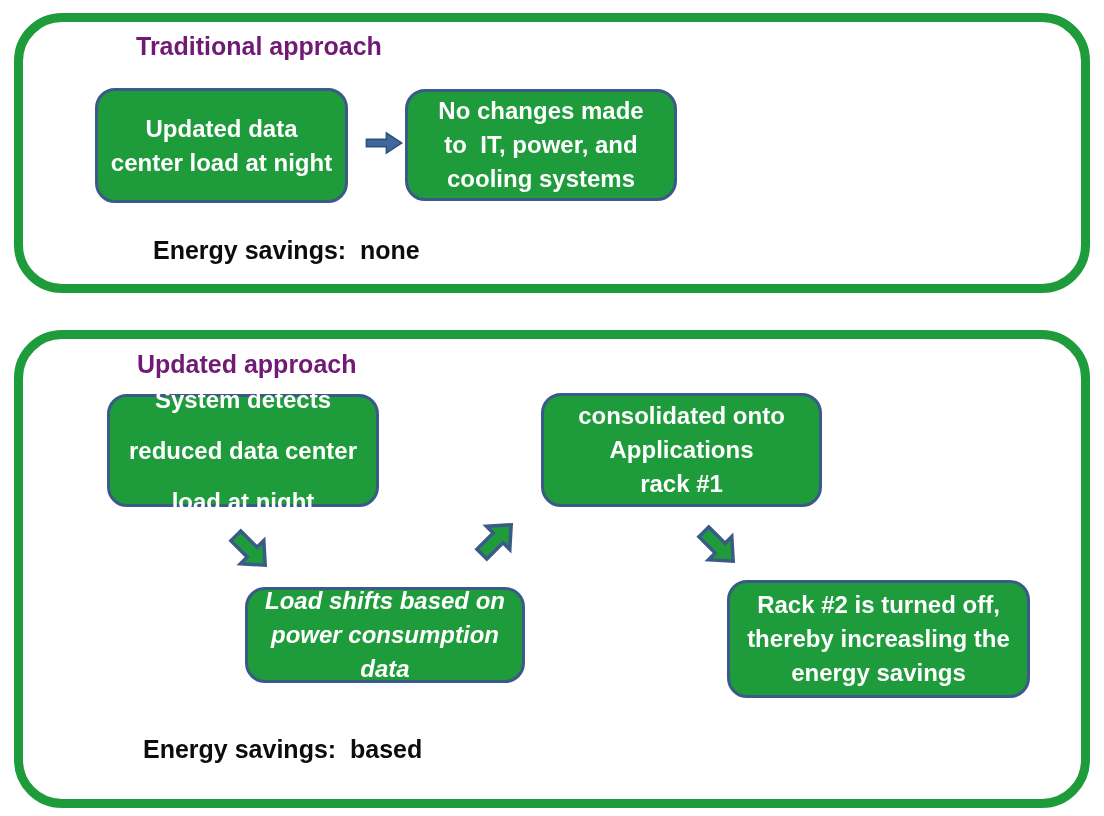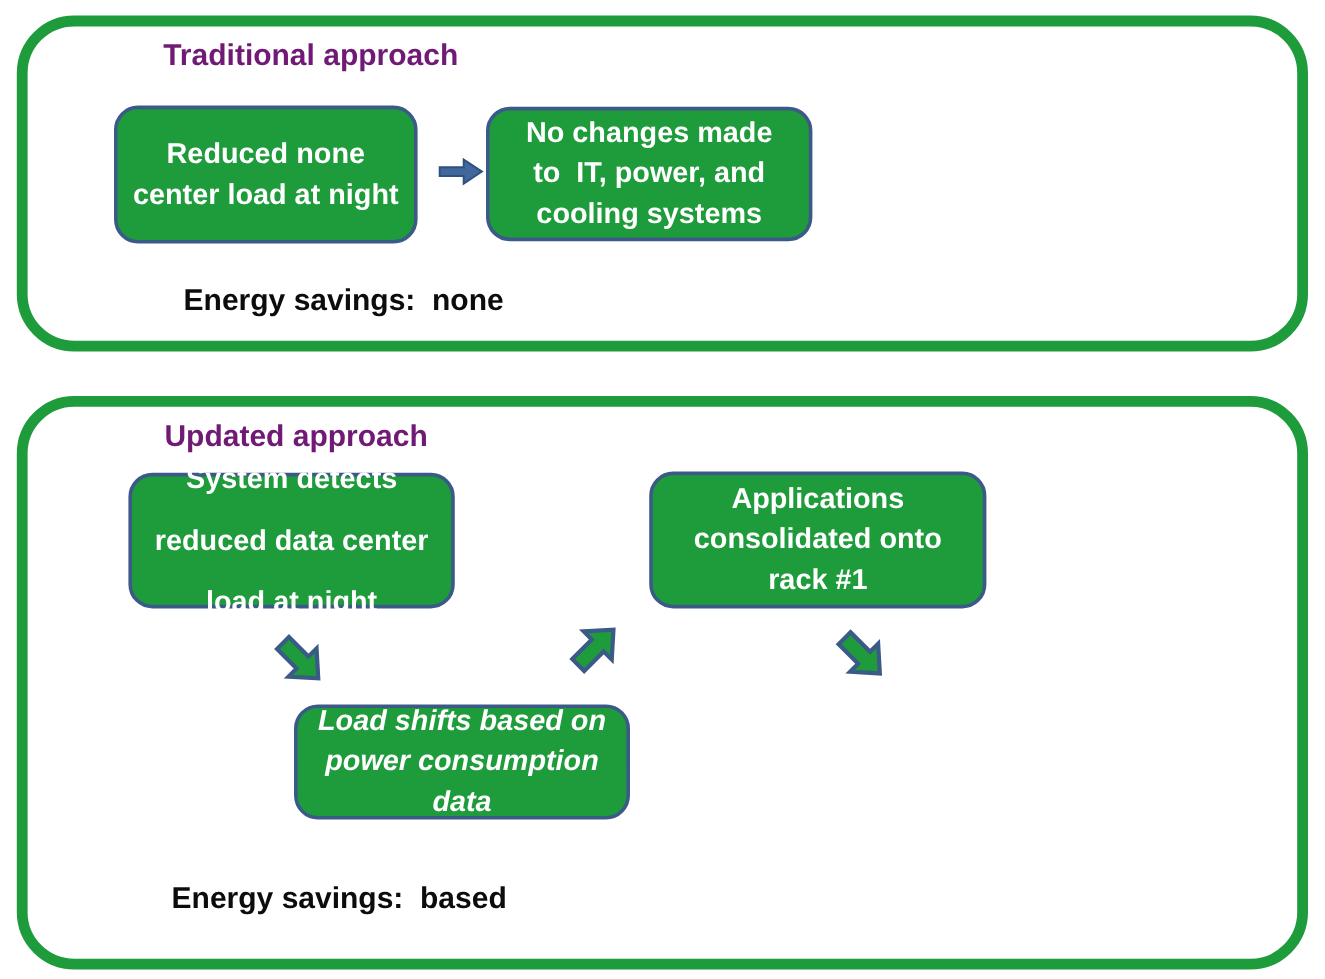--- a/index.html
+++ b/index.html
@@ -79,21 +79,21 @@
 </style>
 </head>
 <body>
 
 <div class="canvas">
 
   <div class="panel panel-traditional"></div>
   <div class="heading heading-traditional">Traditional approach</div>
 
   <div class="node node-reduced">
-    <span class="box-line">Reduced none</span>
+    <span class="box-line">Updated data</span>
     <span class="box-line">center load at night</span>
   </div>
 
   <svg class="arrow arrow-flow" viewBox="0 0 100 70">
     <path d="M 6 26 L 56 26 L 56 10 L 94 35 L 56 60 L 56 44 L 6 44 Z" fill="#41689D" stroke="#2F517E" stroke-width="4" stroke-linejoin="miter"></path>
   </svg>
 
   <div class="node node-nochange">
     <span class="box-line">No changes made</span>
     <span class="box-line">to  IT, power, and</span>
@@ -105,22 +105,22 @@
   <div class="panel panel-updated"></div>
   <div class="heading heading-updated">Updated approach</div>
 
   <div class="node node-system">
     <span class="box-line">System detects</span>
     <span class="box-line">reduced data center</span>
     <span class="box-line">load at night</span>
   </div>
 
   <div class="node node-apps">
+    <span class="box-line">consolidated onto</span>
     <span class="box-line">Applications</span>
-    <span class="box-line">consolidated onto</span>
     <span class="box-line">rack #1</span>
   </div>
 
   <svg class="arrow arrow-dr1" viewBox="0 0 120 120">
     <g transform="rotate(45 60 60)">
       <path d="M 20 46 L 66 46 L 66 27 L 103 60 L 66 93 L 66 74 L 20 74 Z" fill="#1E9B3B" stroke="#3C5A87" stroke-width="7" stroke-linejoin="miter"></path>
     </g>
   </svg>
 
   <svg class="arrow arrow-ur" viewBox="0 0 120 120">
@@ -134,16 +134,21 @@
       <path d="M 20 46 L 66 46 L 66 27 L 103 60 L 66 93 L 66 74 L 20 74 Z" fill="#1E9B3B" stroke="#3C5A87" stroke-width="7" stroke-linejoin="miter"></path>
     </g>
   </svg>
 
   <div class="node node-load">
     <span class="box-line">Load shifts based on</span>
     <span class="box-line">power consumption</span>
     <span class="box-line">data</span>
   </div>
 
+  <div class="node node-rack">
+    <span class="box-line">Rack #2 is turned off,</span>
+    <span class="box-line">thereby increasling the</span>
+    <span class="box-line">energy savings</span>
+  </div>
 
   <div class="savings savings-high">Energy savings:  based</div>
 
 </div>
 
 </body></html>

